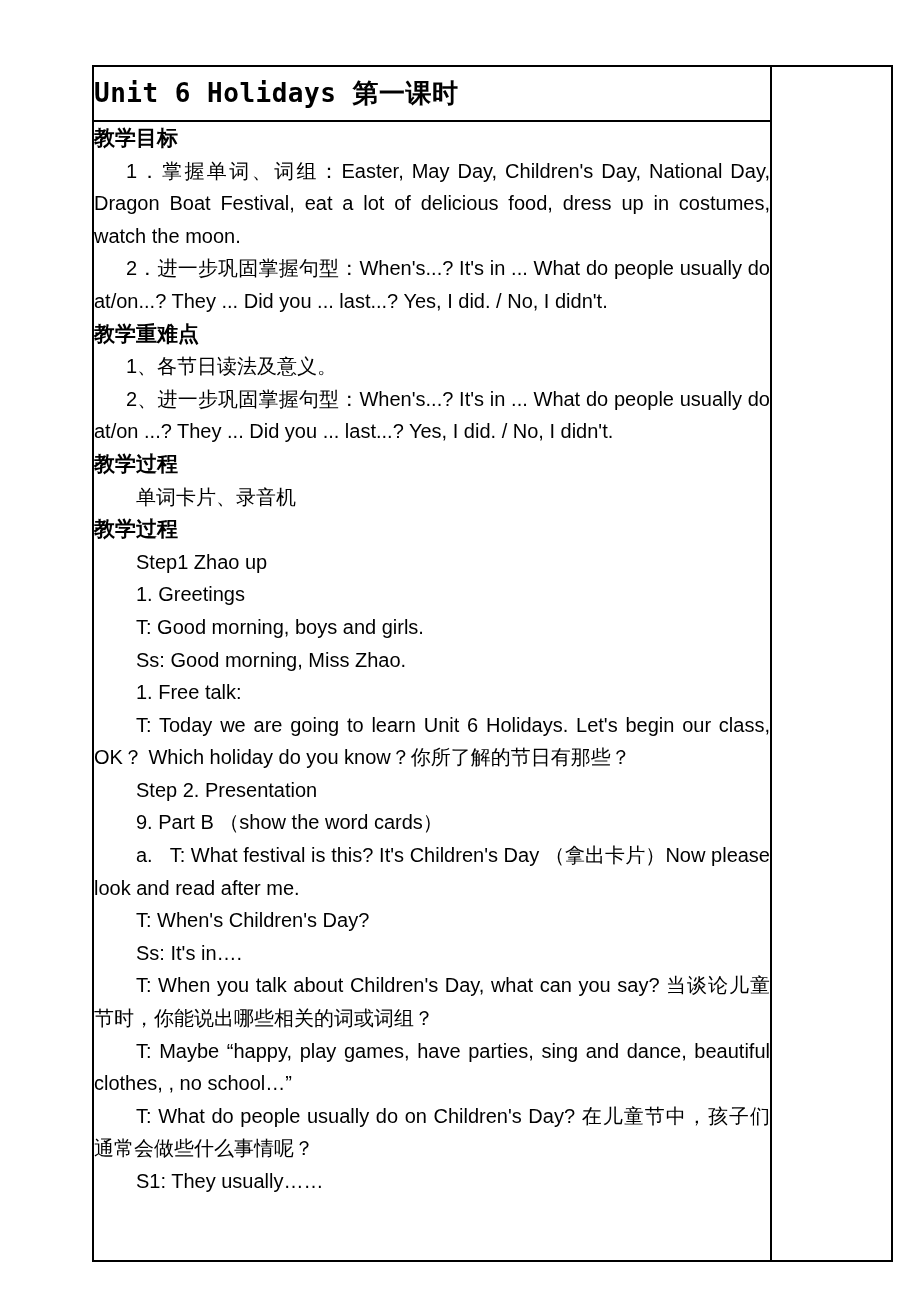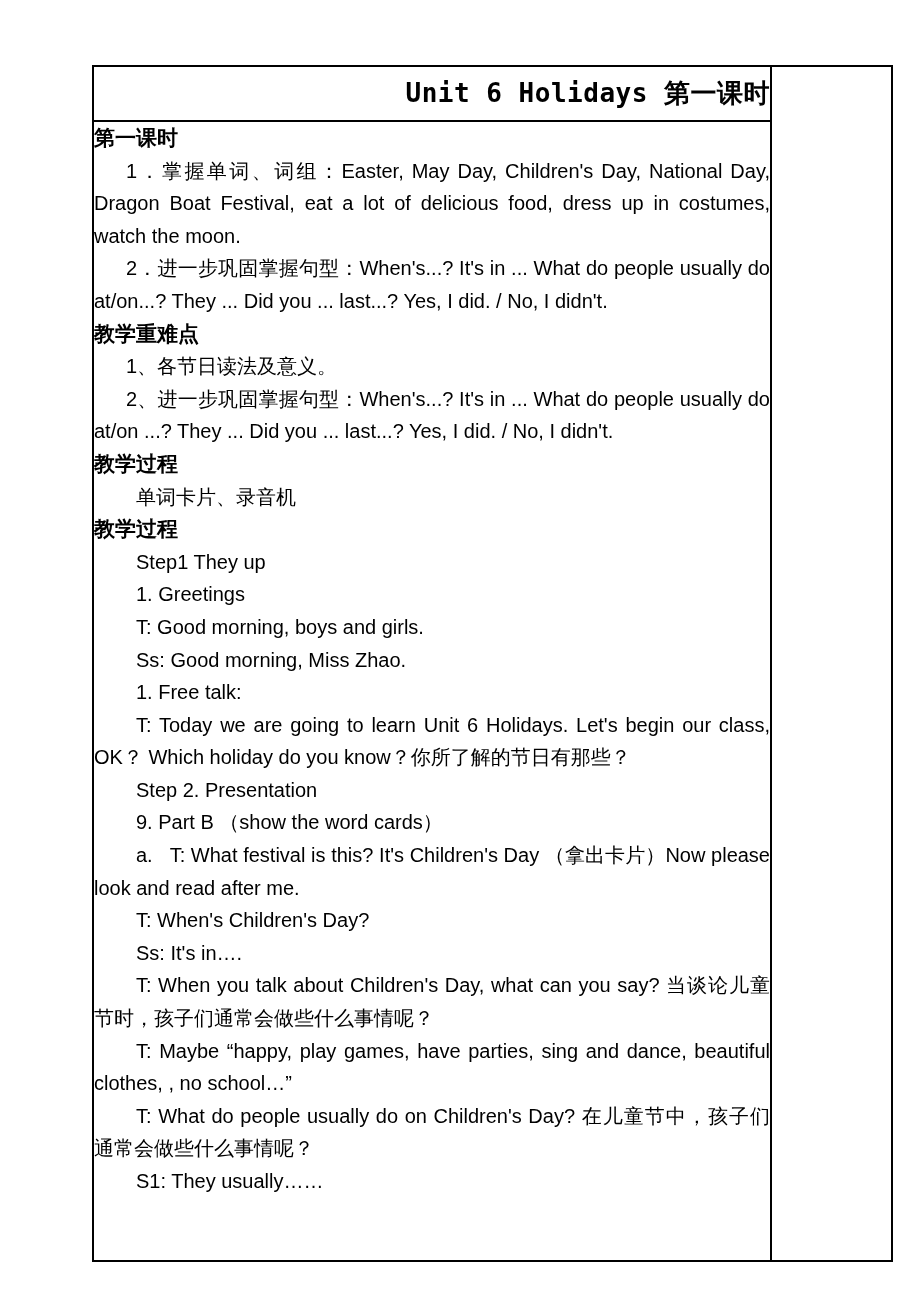--- a/index.html
+++ b/index.html
@@ -22,21 +22,21 @@
     border-collapse: collapse;
     table-layout: fixed;
   }
   .doc-table td {
     border: 2px solid #000;
     vertical-align: top;
     padding: 0;
   }
   .title-cell {
     height: 53px;
-    text-align: right;
+    text-align: left;
     vertical-align: middle !important;
     font-family: "DejaVu Sans Mono", monospace;
     font-weight: bold;
     font-size: 26px;
     letter-spacing: 0.5px;
   }
   .side-cell {
     width: 119px;
     background: #fff;
   }
@@ -63,40 +63,40 @@
 <body>
 
 <table class="doc-table">
   <tbody>
       <tr>
     <td class="title-cell">Unit 6  Holidays 第一课时</td>
     <td class="side-cell" rowspan="2"></td>
   </tr>
   <tr>
     <td class="body-cell">
-          <p class="h">第一课时</p>
+          <p class="h">教学目标</p>
           <p class="p1">1．掌握单词、词组：Easter, May Day, Children's Day, National Day, Dragon Boat Festival, eat a lot of delicious food, dress up in costumes, watch the moon.</p>
           <p class="p1">2．进一步巩固掌握句型：When's...? It's in ... What do people usually do at/on...? They ... Did you ... last...? Yes, I did. / No, I didn't.</p>
           <p class="h">教学重难点</p>
           <p class="p1">1、各节日读法及意义。</p>
           <p class="p1">2、进一步巩固掌握句型：When's...? It's in ... What do people usually do at/on ...? They ... Did you ... last...? Yes, I did. / No, I didn't.</p>
           <p class="h">教学过程</p>
           <p class="p2">单词卡片、录音机</p>
           <p class="h">教学过程</p>
-          <p class="p2">Step1 They up</p>
+          <p class="p2">Step1 Zhao up</p>
           <p class="p2">1. Greetings</p>
           <p class="p2">T: Good morning, boys and girls.</p>
           <p class="p2">Ss: Good morning, Miss Zhao.</p>
           <p class="p2">1. Free talk:</p>
           <p class="p2">T: Today we are going to learn Unit 6 Holidays. Let's begin our class, OK？ Which holiday do you know？你所了解的节日有那些？</p>
           <p class="p2">Step 2. Presentation</p>
           <p class="p2">9. Part B （show the word cards）</p>
           <p class="p2">a.&nbsp;&nbsp;&nbsp;T: What festival is this? It's Children's Day （拿出卡片）Now please look and read after me.</p>
           <p class="p2">T: When's Children's Day?</p>
           <p class="p2">Ss: It's in….</p>
-          <p class="p2">T: When you talk about Children's Day, what can you say? 当谈论儿童节时，孩子们通常会做些什么事情呢？</p>
+          <p class="p2">T: When you talk about Children's Day, what can you say? 当谈论儿童节时，你能说出哪些相关的词或词组？</p>
           <p class="p2">T: Maybe “happy, play games, have parties, sing and dance, beautiful clothes, , no school…”</p>
           <p class="p2">T: What do people usually do on Children's Day? 在儿童节中，孩子们通常会做些什么事情呢？</p>
           <p class="p2">S1: They usually……</p>
         </td>
   </tr>
 </tbody>
   </table>
 
 </body></html>

